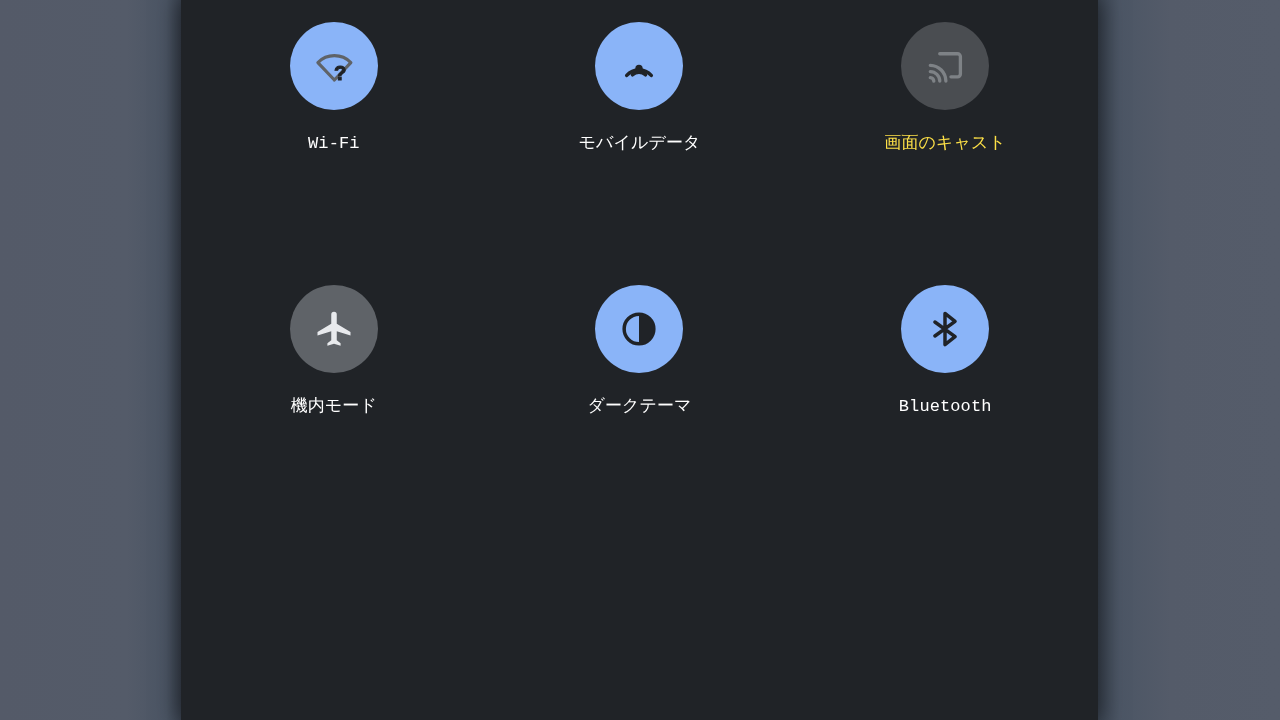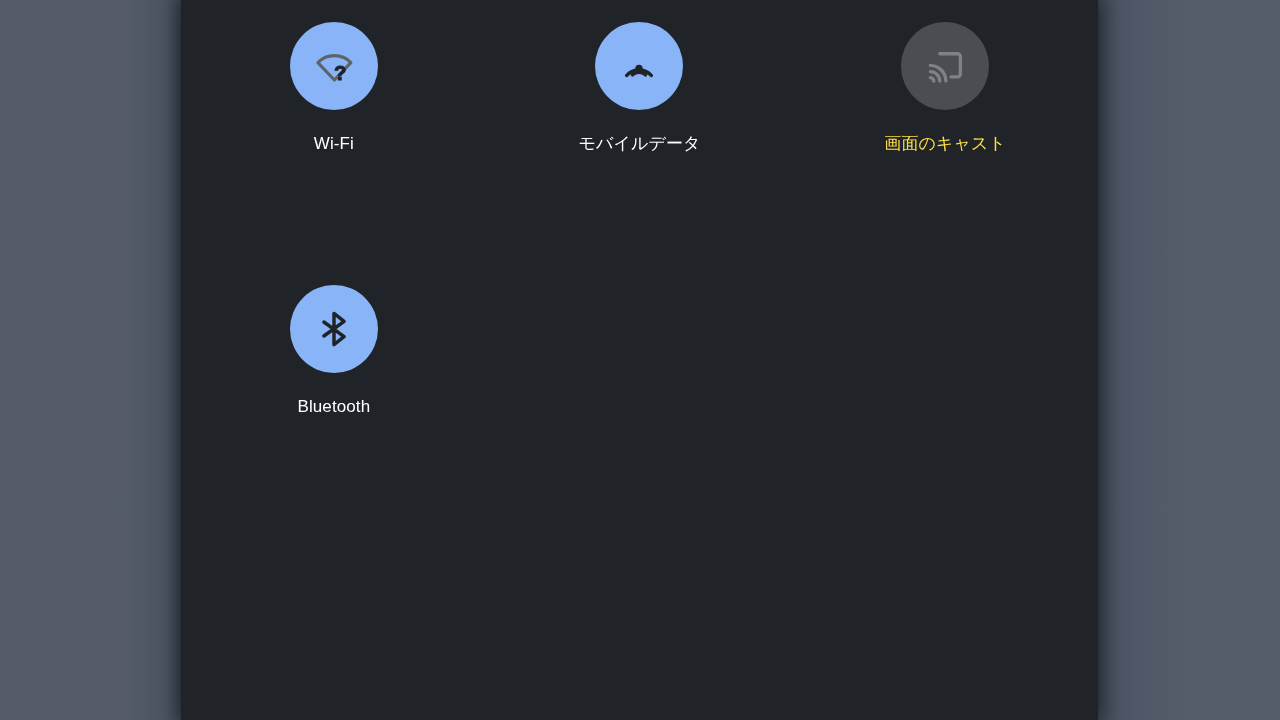--- a/index.html
+++ b/index.html
@@ -89,20 +89,21 @@
   .tile-circle svg { display: block; }
 
   .tile-label {
     margin-top: 23px;
     font-size: 17px;
     line-height: 22px;
     letter-spacing: 0.1px;
     color: #FFFFFF;
     text-align: center;
     white-space: nowrap;
+    font-family: Liberation Mono, monospace;
   }
   .tile-label.muted { color: #fde047; }
 </style>
 </head>
 <body>
 
 <div id="screen">
 
   <div id="backdrop-left"></div>
   <div id="backdrop-right"></div>
@@ -143,22 +144,43 @@
               <path d="M3.6 18.6 A2.2 2.2 0 0 1 5.6 20.6" fill="none" stroke="#7E8286" stroke-width="1.9" stroke-linecap="round"></path>
               <path d="M3.6 15.2 A5.5 5.5 0 0 1 9 20.6" fill="none" stroke="#7E8286" stroke-width="1.9" stroke-linecap="round"></path>
               <path d="M3.6 11.6 A9.1 9.1 0 0 1 12.5 20.6" fill="none" stroke="#7E8286" stroke-width="1.9" stroke-linecap="round"></path>
               <path d="M9 5 H19.2 A1.6 1.6 0 0 1 20.8 6.6 V16.6 A1.6 1.6 0 0 1 19.2 18.2 H15.4" fill="none" stroke="#7E8286" stroke-width="1.9" stroke-linecap="round" stroke-linejoin="round"></path>
             </svg>
           </span>
         </div>
         <div class="tile-label muted">画面のキャスト</div>
       </div>
 
+      <div class="tile">
+        <div class="tile-circle state-off">
+          <span>
+            <svg width="44" height="44" viewBox="0 0 24 24" aria-hidden="true">
+              <path d="M21 15.5 V13.7 L13.5 9.2 V4.1 A1.5 1.5 0 0 0 10.5 4.1 V9.2 L3 13.7 V15.5 L10.5 13.2 V18.2 L8.4 19.8 V21.1 L12 20.1 L15.6 21.1 V19.8 L13.5 18.2 V13.2 Z" fill="#E8EAED"></path>
+            </svg>
+          </span>
+        </div>
+        <div class="tile-label">機内モード</div>
+      </div>
 
 
+      <div class="tile">
+        <div class="tile-circle state-on">
+          <span>
+            <svg width="44" height="44" viewBox="0 0 24 24" aria-hidden="true">
+              <circle cx="12" cy="12" r="8.1" fill="none" stroke="#202327" stroke-width="1.9"></circle>
+              <path d="M12 3.9 A8.1 8.1 0 0 1 12 20.1 Z" fill="#202327"></path>
+            </svg>
+          </span>
+        </div>
+        <div class="tile-label">ダークテーマ</div>
+      </div>
 
       <div class="tile">
         <div class="tile-circle state-on">
           <span>
             <svg width="44" height="44" viewBox="0 0 24 24" aria-hidden="true">
               <path d="M6.5 8.2 L17.5 16.2 L12 20.5 V3.5 L17.5 7.8 L6.5 15.8" fill="none" stroke="#202327" stroke-width="1.9" stroke-linecap="round" stroke-linejoin="round"></path>
             </svg>
           </span>
         </div>
         <div class="tile-label">Bluetooth</div>

